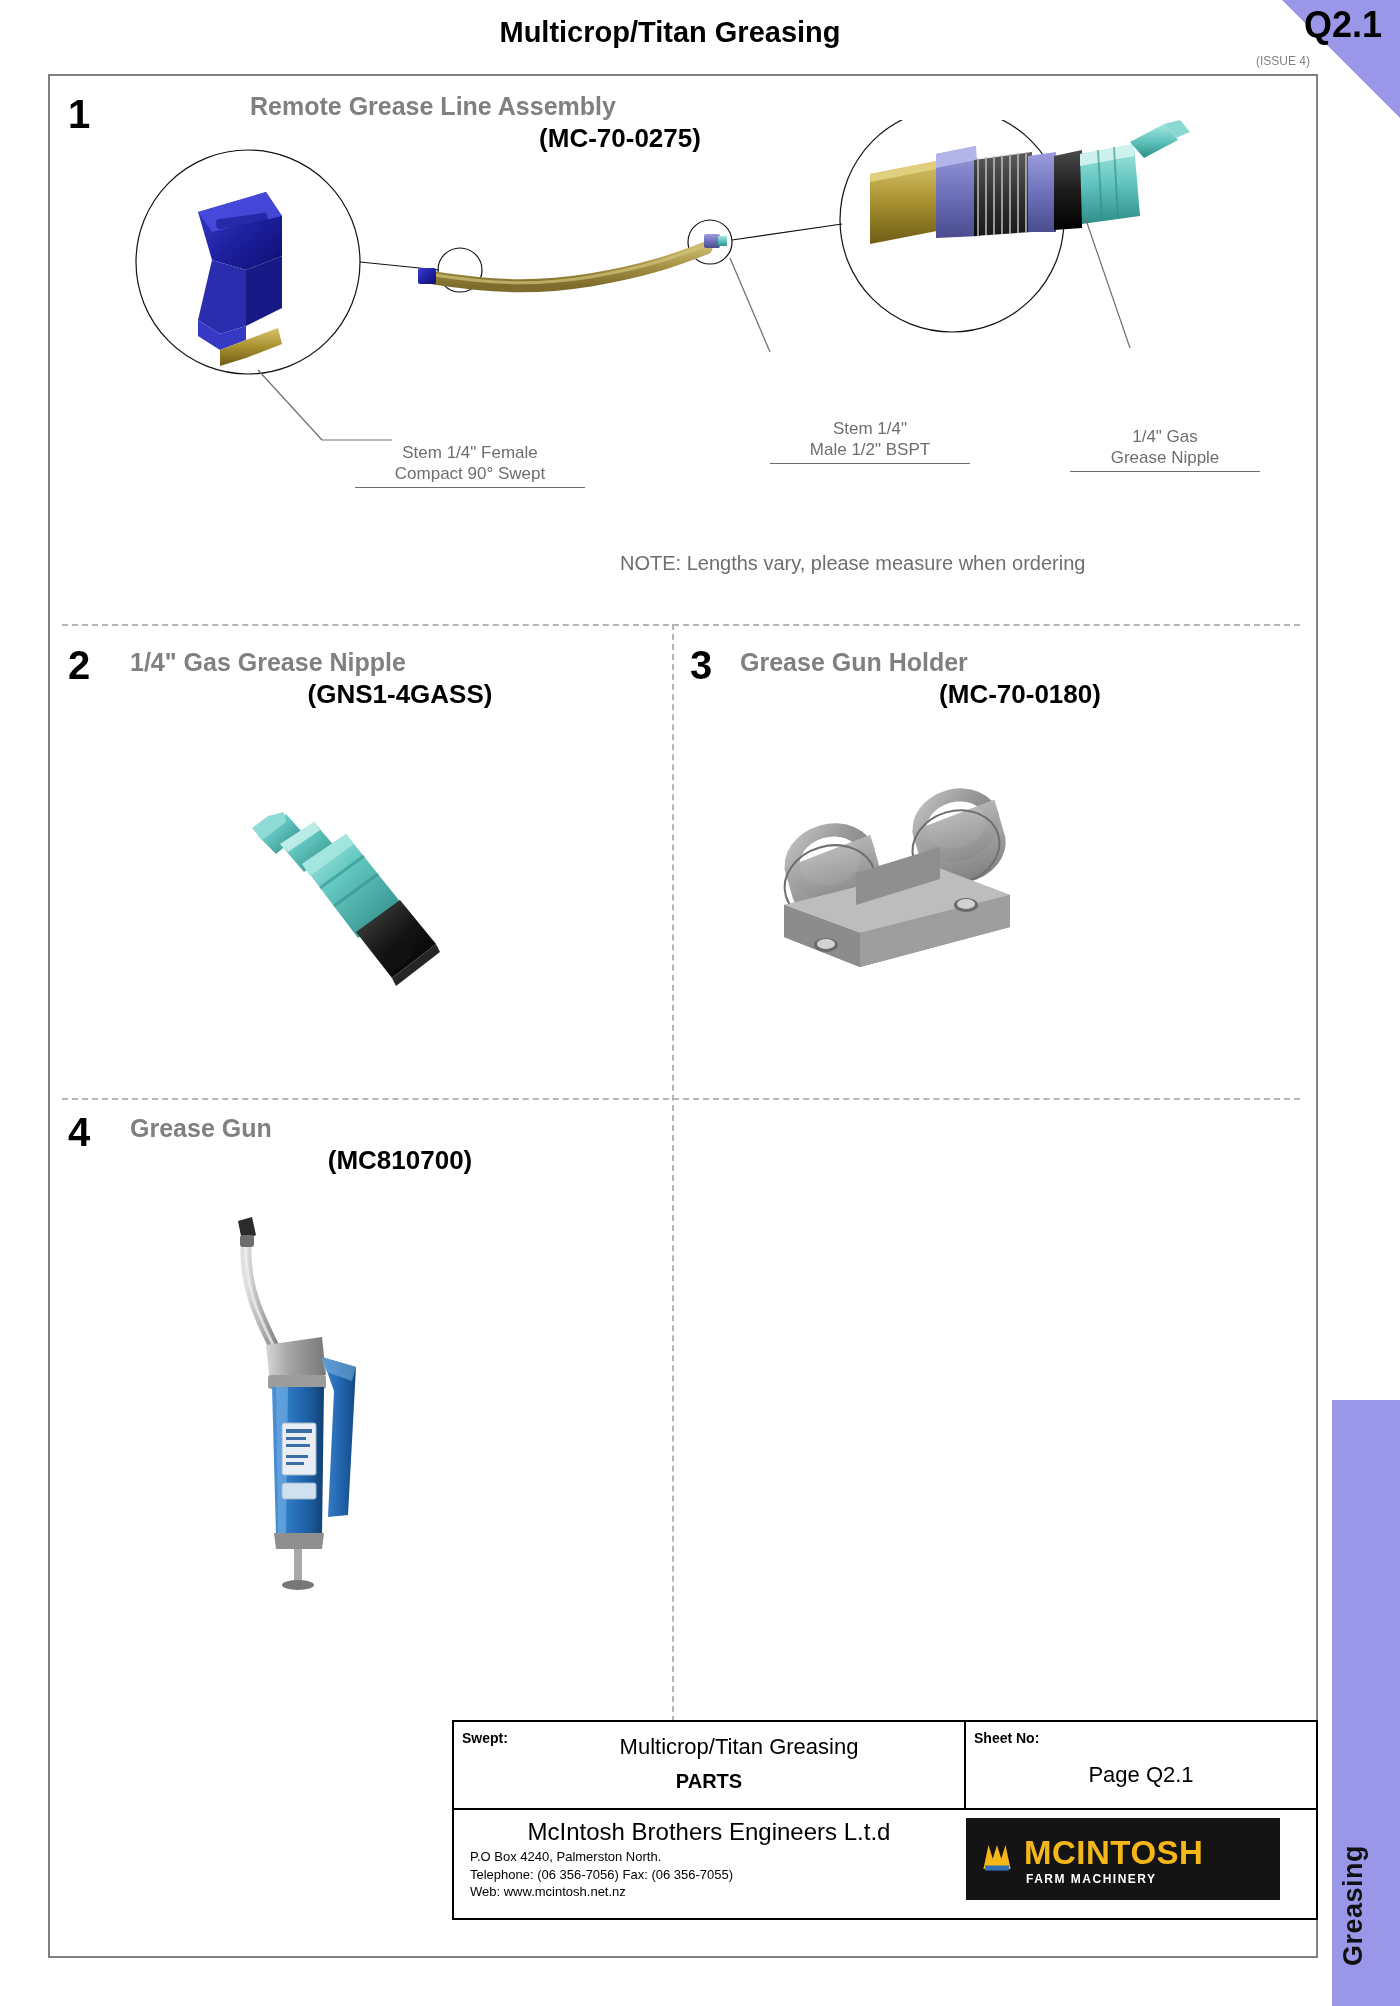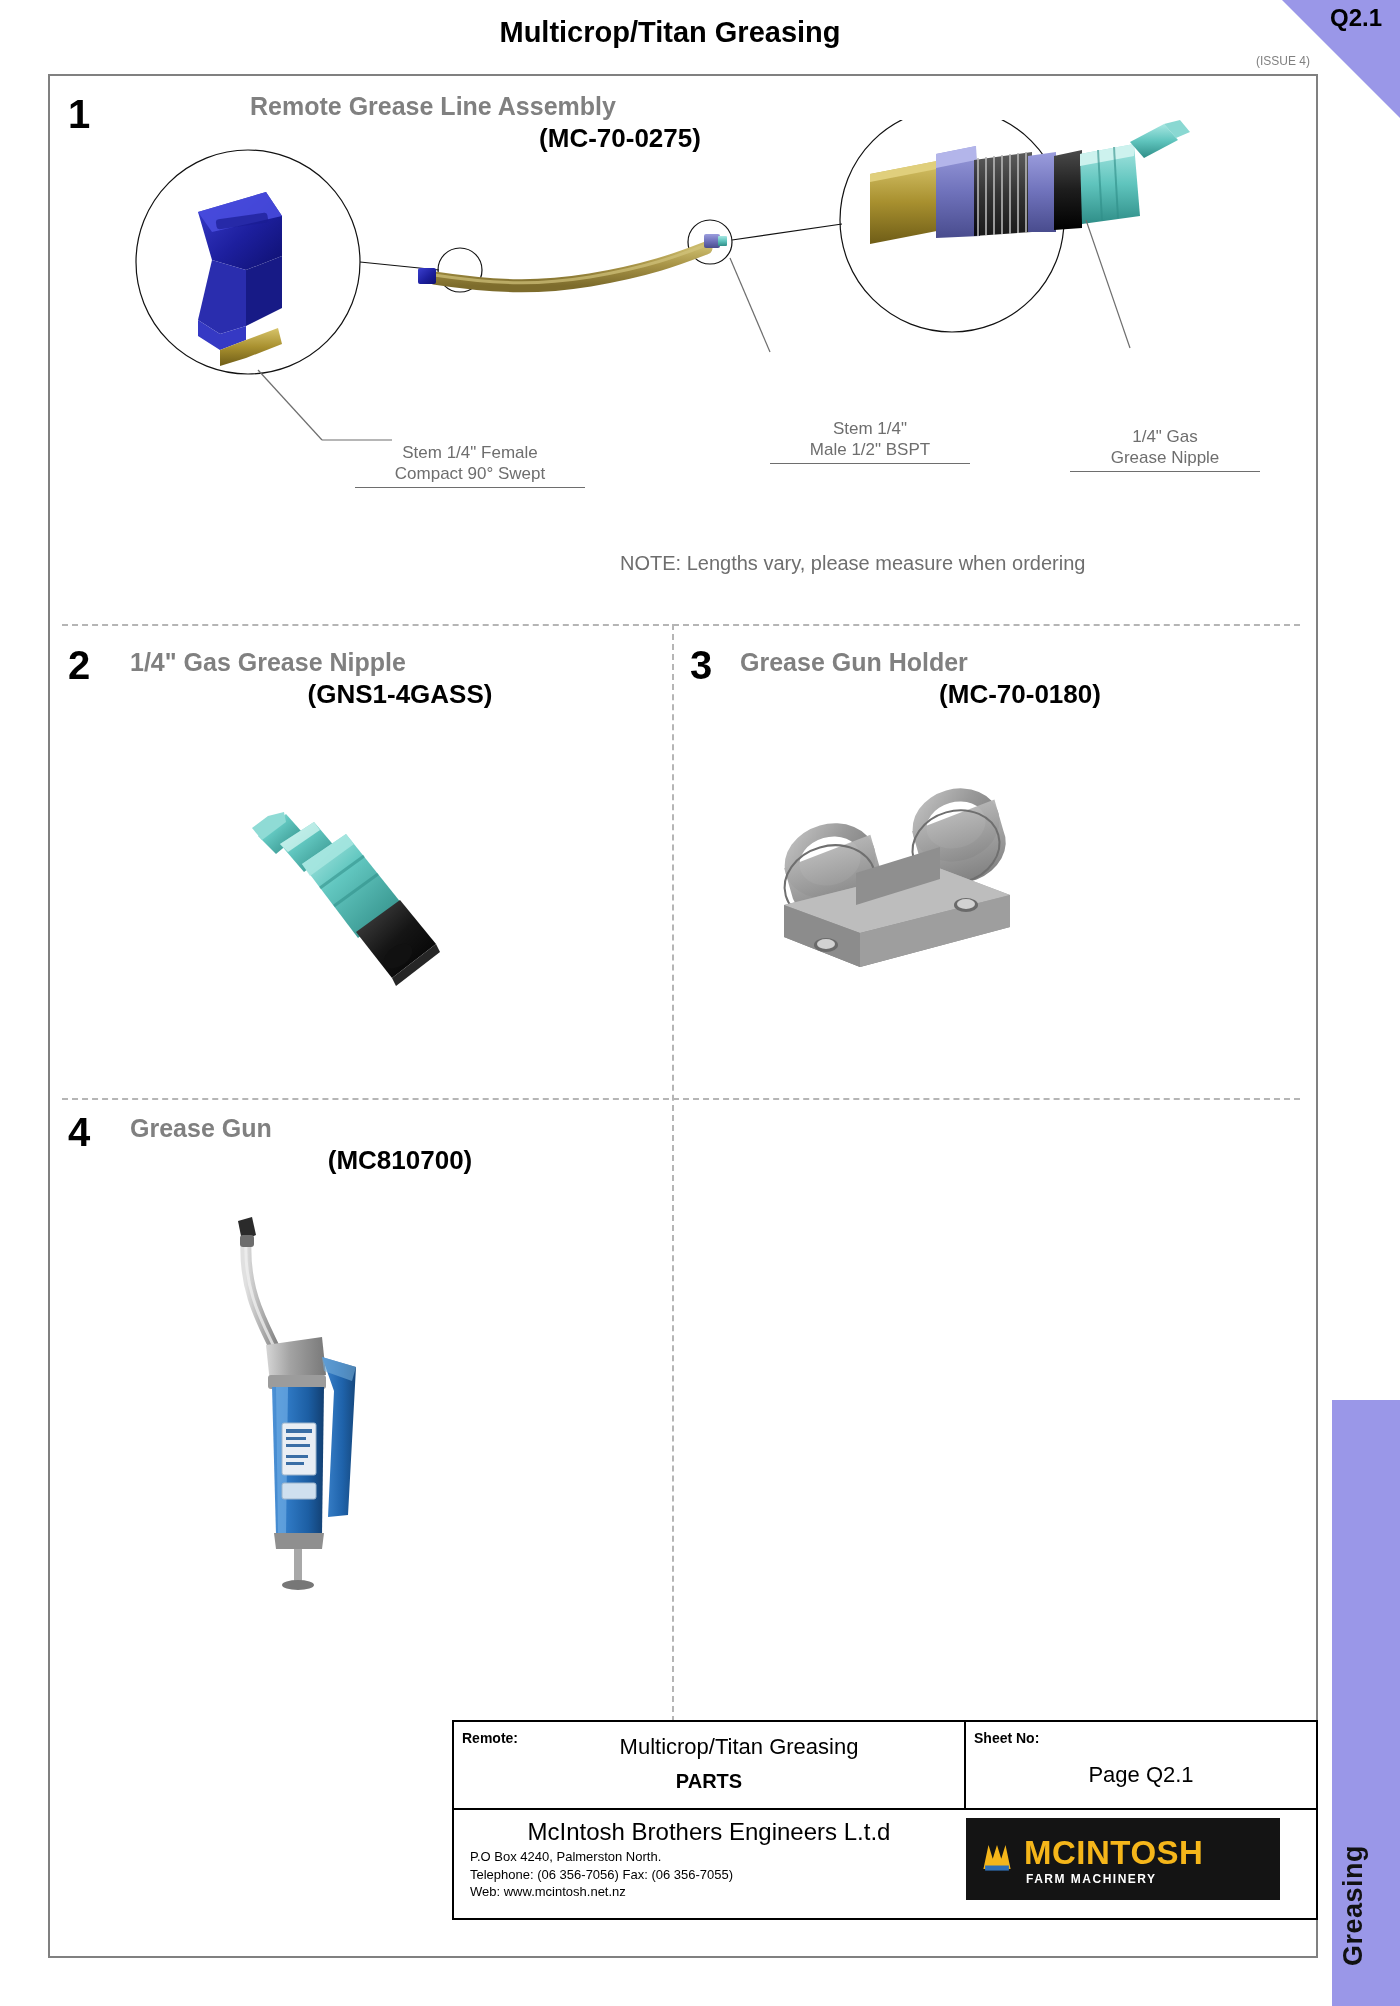--- a/index.html
+++ b/index.html
@@ -51,21 +51,21 @@
     right: 0;
     top: 0;
     width: 0; height: 0;
     border-top: 118px solid #9a97e8;
     border-left: 118px solid transparent;
   }
   .corner-code {
     position: absolute;
     right: 18px;
     top: 4px;
-    font-size: 24px;
+    font-size: 36px;
     font-weight: bold;
     color: #000;
   }
 
   
   .doc-title {
     position: absolute;
     left: 0;
     top: 16px;
     width: 1340px;
@@ -474,21 +474,21 @@
       <path d="M44,318 L94,318 L92,334 L46,334 Z" fill="#8f8f8f"></path>
       <rect x="64" y="334" width="8" height="32" fill="#a8a8a8"></rect>
       <ellipse cx="68" cy="370" rx="16" ry="5" fill="#777"></ellipse>
     </svg>
   </div>
 
   <div class="title-block">
     <div class="tb-row1"></div>
     <div class="tb-vline"></div>
 
-    <div class="tb-label" style="left:8px; top:8px;">Remote:</div>
+    <div class="tb-label" style="left:8px; top:8px;">Swept:</div>
     <div class="tb-title-text">Multicrop/Titan Greasing</div>
     <div class="tb-parts">PARTS</div>
 
     <div class="tb-label" style="left:520px; top:8px;">Sheet No:</div>
     <div class="tb-sheet-text">Page Q2.1</div>
 
     <div class="tb-company">McIntosh Brothers Engineers L.t.d</div>
     <div class="tb-addr">
       <span>P.O Box 4240, Palmerston North.</span><br>
       <span>Telephone: (06 356-7056)   Fax: (06 356-7055)</span><br>

